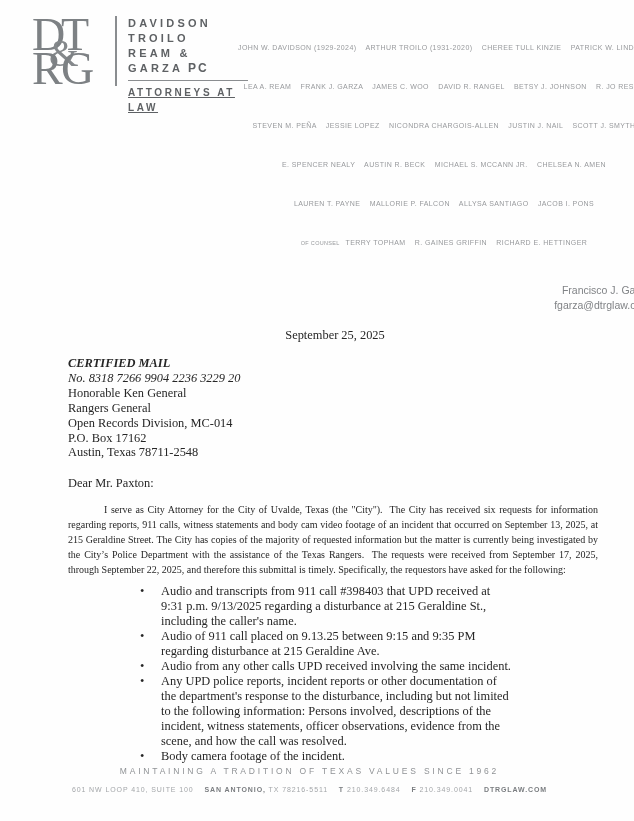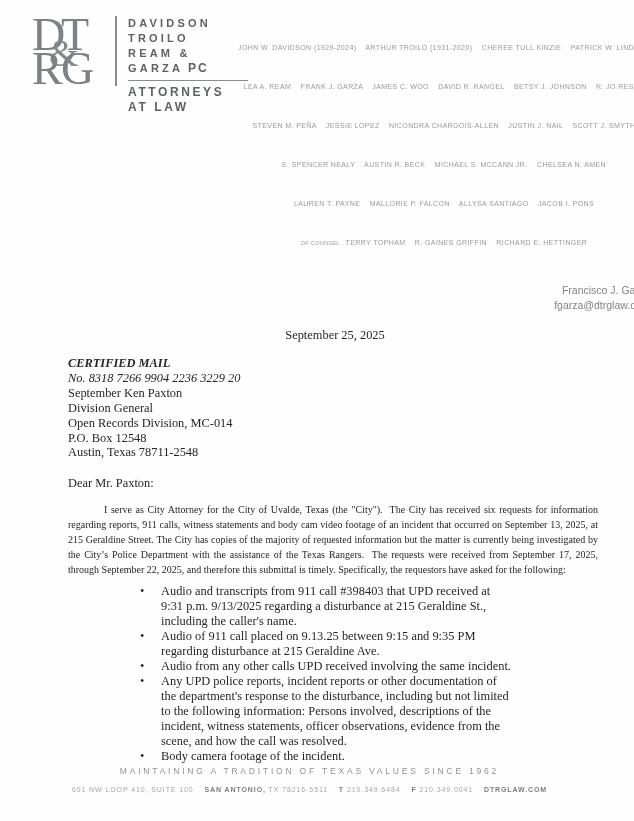--- a/index.html
+++ b/index.html
@@ -58,21 +58,21 @@
     padding-top: 2px;
   }
   .firm-garza-line { display: flex; align-items: center; }
   .firm-pc { font-size: 12px; letter-spacing: 2px; margin-left: 5px; }
   .firm-rule {
     height: 1px;
     background: #8a8d90;
     width: 120px;
     margin: 4px 0 4px 0;
   }
-  .firm-tagline { font-size: 12px; letter-spacing: 2.6px; }
+  .firm-tagline { font-size: 10px; letter-spacing: 2.6px; text-decoration: underline; }
 
   .head-right { flex: 1; display: flex; flex-direction: column; }
   .attorneys {
     text-align: center;
     font-family: "Liberation Sans", sans-serif;
     font-size: 7px;
     letter-spacing: 0.4px;
     color: #97999c;
     line-height: 13px;
     white-space: pre;
@@ -198,24 +198,24 @@
         <div>fgarza@dtrglaw.com</div>
       </div>
     </div>
   </header>
 
   <div class="date-line">September 25, 2025</div>
 
   <div class="address-block">
     <div class="bi">CERTIFIED MAIL</div>
     <div class="it">No. 8318 7266 9904 2236 3229 20</div>
-    <div>September Ken Paxton</div>
-    <div>Division General</div>
+    <div>Honorable Ken General</div>
+    <div>Rangers General</div>
     <div>Open Records Division, MC-014</div>
-    <div>P.O. Box 12548</div>
+    <div>P.O. Box 17162</div>
     <div>Austin, Texas 78711-2548</div>
   </div>
 
 
   <div class="salutation">Dear Mr. Paxton:</div>
 
   <p class="para">I serve as City Attorney for the City of Uvalde, Texas (the "City").  The City has received six requests for information regarding reports, 911 calls, witness statements and body cam video footage of an incident that occurred on September 13, 2025, at 215 Geraldine Street. The City has copies of the majority of requested information but the matter is currently being investigated by the City’s Police Department with the assistance of the Texas Rangers.  The requests were received from September 17, 2025, through September 22, 2025, and therefore this submittal is timely. Specifically, the requestors have asked for the following:</p>
 
   <ul class="bullets">
     <li>Audio and transcripts from 911 call #398403 that UPD received at 9:31 p.m. 9/13/2025 regarding a disturbance at 215 Geraldine St., including the caller's name.</li>

